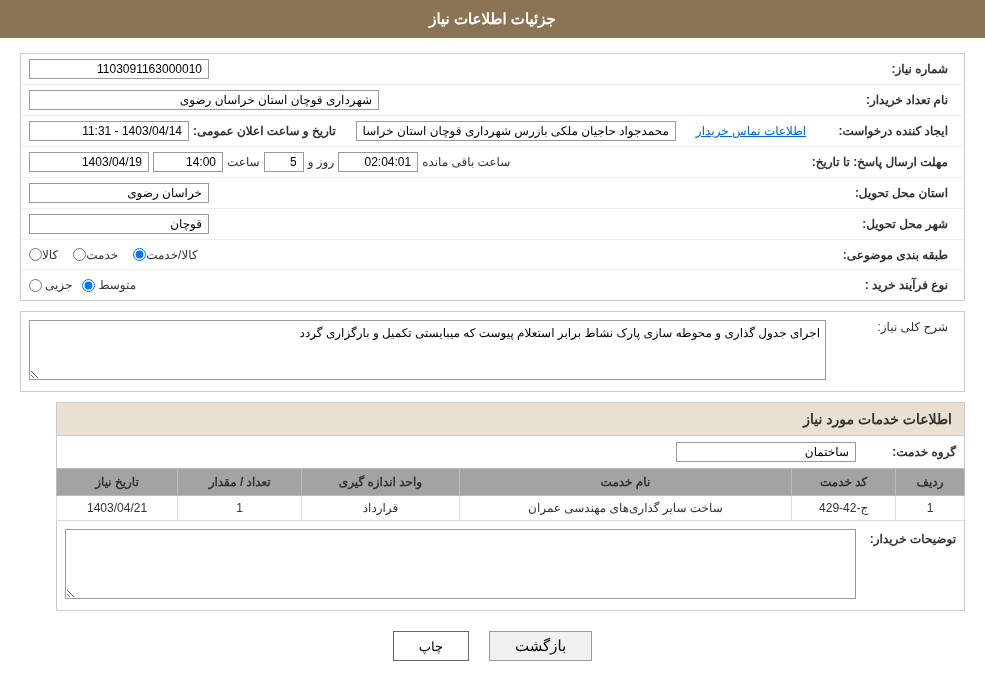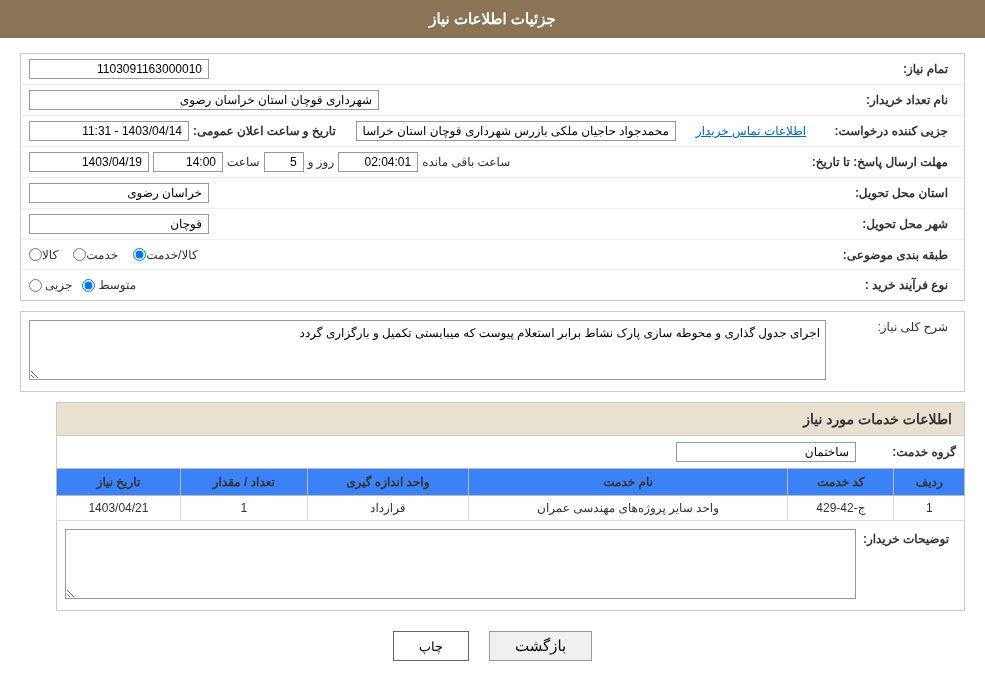--- a/index.html
+++ b/index.html
@@ -171,21 +171,21 @@
       padding: 2px 6px;
       font-size: 12px;
       width: 180px;
     }
     .services-table {
       width: 100%;
       border-collapse: collapse;
       border: 1px solid #ccc;
     }
     .services-table th {
-      background: #3b82f6;
+      background: #a3a3a3;
       border: 1px solid #bbb;
       padding: 6px 8px;
       font-size: 12px;
       text-align: center;
       font-weight: bold;
     }
     .services-table td {
       border: 1px solid #ddd;
       padding: 5px 8px;
       font-size: 12px;
@@ -196,21 +196,21 @@
       display: flex;
       align-items: flex-start;
       padding: 8px;
       border: 1px solid #ccc;
       border-top: none;
     }
     .buyer-notes-label {
       min-width: 100px;
       font-weight: bold;
       font-size: 12px;
-      text-align: center;
+      text-align: right;
       padding-top: 3px;
     }
     .buyer-notes-content {
       flex: 1;
     }
     .buyer-notes-box {
       border: 1px solid #999;
       background: #fff;
       width: 100%;
       min-height: 70px;
@@ -258,35 +258,35 @@
 
   <div class="header-bar">
     <span>جزئیات اطلاعات نیاز</span>
   </div>
 
   <div class="content-area">
 
     <div class="form-section">
 
       <div class="form-row">
-        <div class="label-cell">تمام نیاز:</div>
+        <div class="label-cell">شماره نیاز:</div>
         <div class="value-cell">
           <input type="text" class="input-box input-medium" value="1103091163000010" readonly="" style="">
         </div>
       </div>
 
       <div class="form-row">
         <div class="label-cell">نام تعداد خریدار:</div>
         <div class="value-cell">
           <input type="text" class="input-box" style="width: 350px;" value="شهرداری قوچان استان خراسان رضوی" readonly="">
         </div>
       </div>
 
       <div class="form-row">
-        <div class="label-cell">جزیی کننده درخواست:</div>
+        <div class="label-cell">ایجاد کننده درخواست:</div>
         <div class="value-cell" style="gap:10px;">
           <span class="blue-link">اطلاعات تماس خریدار</span>
           <input type="text" class="input-box" style="width: 320px;" value="محمدجواد حاجیان ملکی بازرس شهرداری قوچان استان خراسان رضوی" readonly="">
           <div style="display:flex;align-items:center;gap:4px;margin-right:10px;">
             <span style="font-size:12px;font-weight:bold;white-space:nowrap;">تاریخ و ساعت اعلان عمومی:</span>
             <input type="text" class="input-box" style="width: 160px;" value="1403/04/14 - 11:31" readonly="">
           </div>
         </div>
       </div>
 
@@ -382,21 +382,21 @@
             <th>نام خدمت</th>
             <th>واحد اندازه گیری</th>
             <th>تعداد / مقدار</th>
             <th>تاریخ نیاز</th>
           </tr>
         </thead>
         <tbody>
           <tr>
             <td>1</td>
             <td>ج-42-429</td>
-            <td>واحد سایر پروژه‌های مهندسی عمران</td>
+            <td>ساخت سایر گذاری‌های مهندسی عمران</td>
             <td>قرارداد</td>
             <td>1</td>
             <td>1403/04/21</td>
           </tr>
         </tbody>
       </table>
 
       <div class="buyer-notes-section">
         <div class="buyer-notes-label">توضیحات خریدار:</div>
         <div class="buyer-notes-content">

